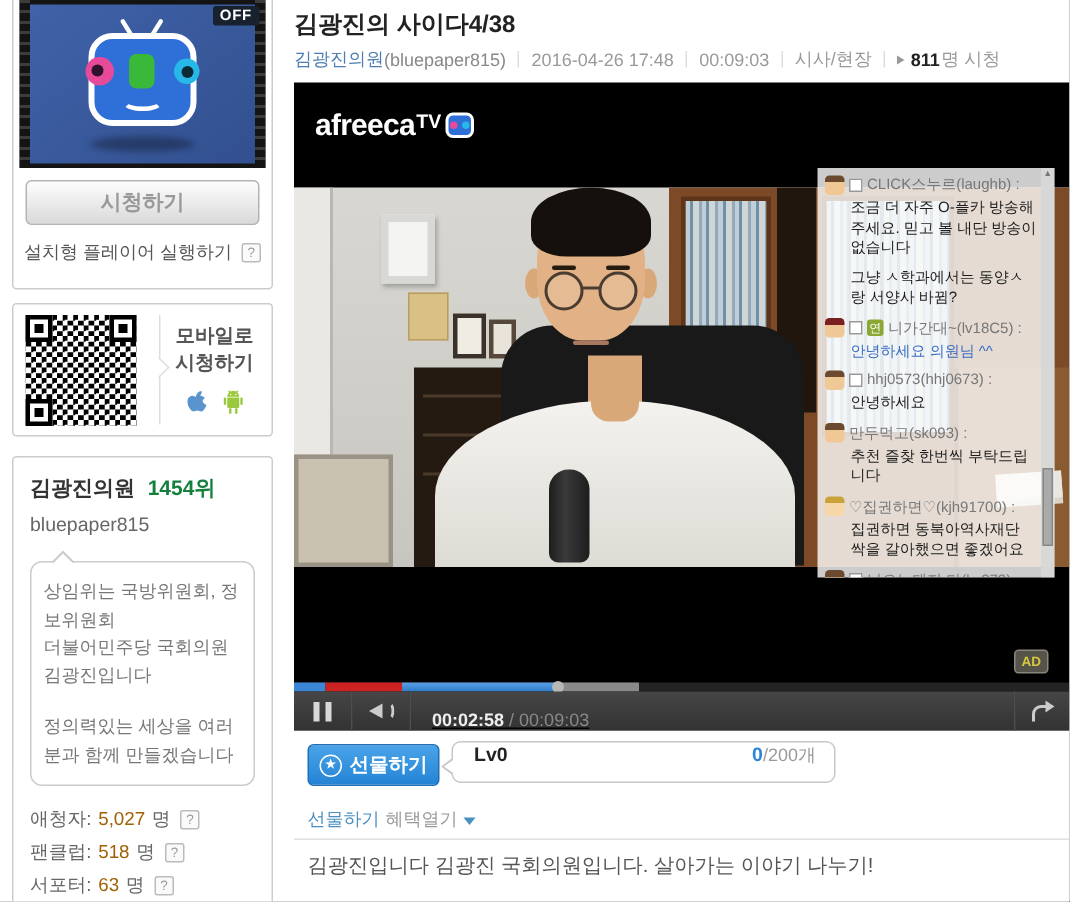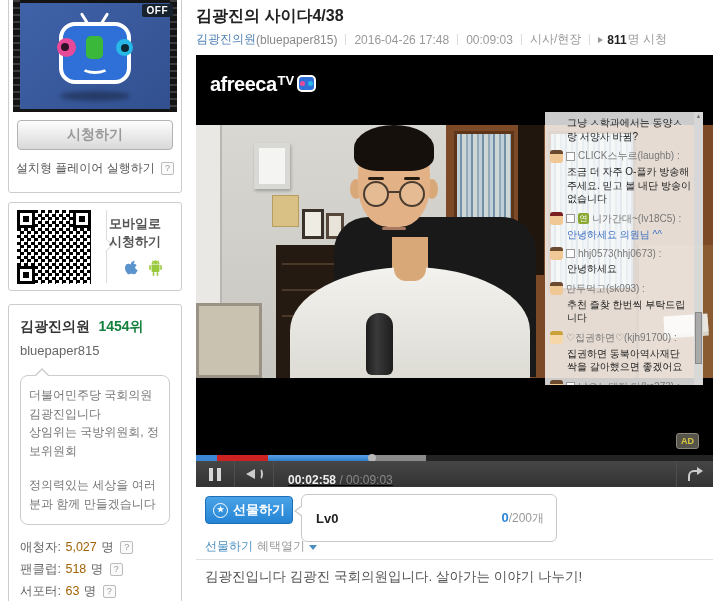--- a/index.html
+++ b/index.html
@@ -44,21 +44,21 @@
 
   .mobile-box { position:absolute; left:0; top:202px; width:174px; height:89px; }
   .qr { position:absolute; left:8px; top:7px; width:74px; height:74px; background:
         conic-gradient(#000 25%,#fff 0 50%,#000 0 75%,#fff 0) 0 0/7px 7px; }
   .qr .f { position:absolute; width:18px; height:18px; border:3px solid #000; background:#fff; }
   .qr .f::after { content:""; position:absolute; left:3px; top:3px; width:6px; height:6px; background:#000; }
   .qr .f1 { left:0; top:0; } .qr .f2 { right:0; top:0; } .qr .f3 { left:0; bottom:0; }
   .mob-div { position:absolute; left:97px; top:7px; bottom:7px; width:1px; background:#ddd; }
   .mob-notch { position:absolute; left:92px; top:37px; width:10px; height:10px; background:#fff;
                border-top:1px solid #ddd; border-right:1px solid #ddd; transform:rotate(45deg); }
-  .mob-right { position:absolute; left:100px; right:4px; top:12px; text-align:left; }
+  .mob-right { position:absolute; left:100px; right:4px; top:12px; text-align:center; }
   .mob-label { font-size:13px; font-weight:bold; color:#555; line-height:1.35; }
   .os-icons { margin-top:9px; display:flex; justify-content:center; gap:8px; align-items:flex-end; }
 
   .profile-box { position:absolute; left:0; top:304px; width:174px; height:320px; padding:12px 11px; }
   .prof-name { font-size:14px; font-weight:bold; color:#333; }
   .prof-rank { font-size:14px; font-weight:bold; color:#15803d; margin-left:4px; }
   .prof-id { margin-top:7px; font-size:13px; color:#666; }
   .bio-bubble { position:relative; margin-top:17px; border:1px solid #ccc; border-radius:8px;
                 padding:10px 8px; font-size:12px; color:#777; line-height:1.55; background:#fff; }
   .bio-bubble::before { content:""; position:absolute; top:-8px; left:13px; border-left:8px solid transparent;
@@ -181,22 +181,22 @@
   .bubble::after { content:""; position:absolute; left:3px; bottom:-4px; border-left:2px solid transparent;
                    border-right:4px solid transparent; border-top:5px solid #fff; }
 
   
   .gift-btn { position:absolute; left:205px; top:496px; width:88px; height:28px;
               background:linear-gradient(#4aa3e8,#2484d4); border:1px solid #1e6fb8; border-radius:4px;
               color:#fff; font-size:13px; font-weight:bold; display:flex; align-items:center;
               justify-content:center; gap:5px; cursor:pointer; }
   .gift-star { width:15px; height:15px; border:1.5px solid #fff; border-radius:50%; font-size:8px;
                line-height:12px; text-align:center; color:#fff; }
-  .lv-bubble { position:absolute; left:301px; top:494px; width:256px; height:48px; background:#fff;
-               border:1px solid #c8c8c8; border-radius:6px; display:flex; align-items:center; }
+  .lv-bubble { position:absolute; left:301px; top:494px; width:256px; height:28px; background:#fff;
+               border:1px solid #c8c8c8; border-radius:6px; display:flex; }
   .lv-bubble::before { content:""; position:absolute; left:-8px; top:10px; border-top:6px solid transparent;
                border-bottom:6px solid transparent; border-right:8px solid #c8c8c8; }
   .lv-bubble::after { content:""; position:absolute; left:-6.5px; top:11px; border-top:5px solid transparent;
                border-bottom:5px solid transparent; border-right:7px solid #fff; }
   .lv-label { margin-left:14px; font-size:13px; font-weight:bold; color:#222; }
   .lv-count { margin-left:auto; margin-right:12px; font-size:12px; color:#999; }
   .lv-count .n { color:#2a85d8; font-weight:bold; font-size:13px; }
   .benefit { position:absolute; left:205px; top:538px; font-size:12px; }
   .benefit .b1 { color:#4a8fc0; }
   .benefit .b2 { color:#999; margin-left:4px; }
@@ -273,22 +273,22 @@
       </div>
     </section>
 
     <section class="box profile-box">
       <div class="prof-head">
         <span class="prof-name">김광진의원</span>
         <span class="prof-rank">1454위</span>
       </div>
       <div class="prof-id">bluepaper815</div>
       <div class="bio-bubble">
+        <p>상임위는 국방위원회, 정보위원회</p>
         <p>더불어민주당 국회의원 김광진입니다</p>
-        <p>상임위는 국방위원회, 정보위원회</p>
         <p class="gap">정의력있는 세상을 여러분과 함께 만들겠습니다</p>
       </div>
       <ul class="stats">
         <li>
           <span>애청자:</span>
           <span class="st-val">5,027</span>
           <span>명</span>
           <span class="help-box">?</span>
         </li>
         <li>
@@ -357,30 +357,30 @@
         <div class="sc brow r"></div>
       <div class="sc gl l"></div>
         <div class="sc gl r"></div>
       <div class="sc gl-bridge"></div>
       <div class="sc mouth"></div>
       <div class="sc mic"></div>
     </div>
 
     <div class="chat">
       <div class="chat-inner">
+        <div class="msg">
+          <div class="msg-head">
+              <span class="avatar"></span>
+              <span class="cb"></span>
+              <span class="nick">CLICK스누르(laughb) :</span>
+            </div>
+          <div class="msg-text">조금 더 자주 O-플카 방송해주세요. 믿고 볼 내단 방송이 없습니다</div>
+        </div>
         <div class="msg cont">
           <div class="msg-text">그냥 ㅅ학과에서는 동양ㅅ랑 서양사 바뀜?</div>
-        </div>
-        <div class="msg">
-          <div class="msg-head">
-              <span class="avatar"></span>
-              <span class="cb"></span>
-              <span class="nick">CLICK스누르(laughb) :</span>
-            </div>
-          <div class="msg-text">조금 더 자주 O-플카 방송해주세요. 믿고 볼 내단 방송이 없습니다</div>
         </div>
         <div class="msg">
           <div class="msg-head">
               <span class="avatar"></span>
               <span class="cb"></span>
               <span class="nick-badge">연</span>
               <span class="nick">니가간대~(lv18C5) :</span>
             </div>
           <div class="msg-text blue">안녕하세요 의원님 ^^</div>
         </div>

